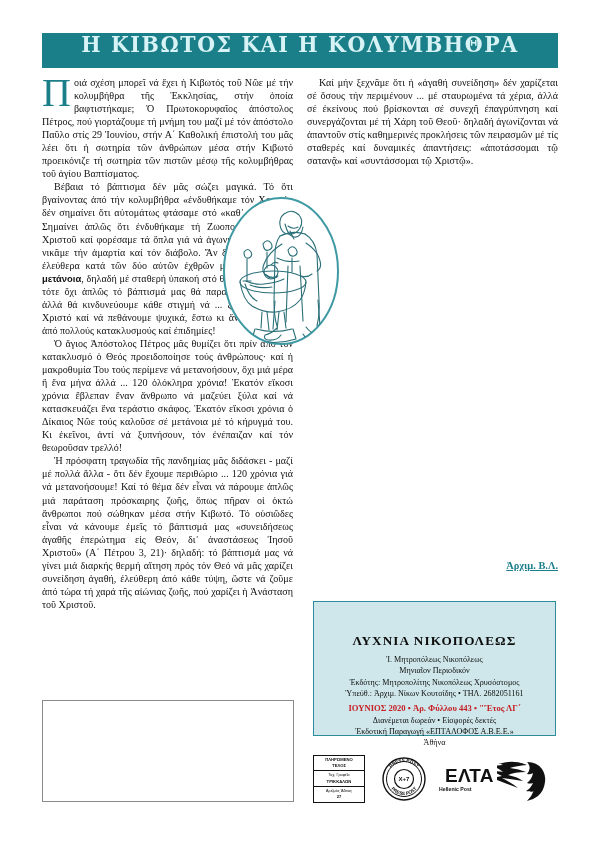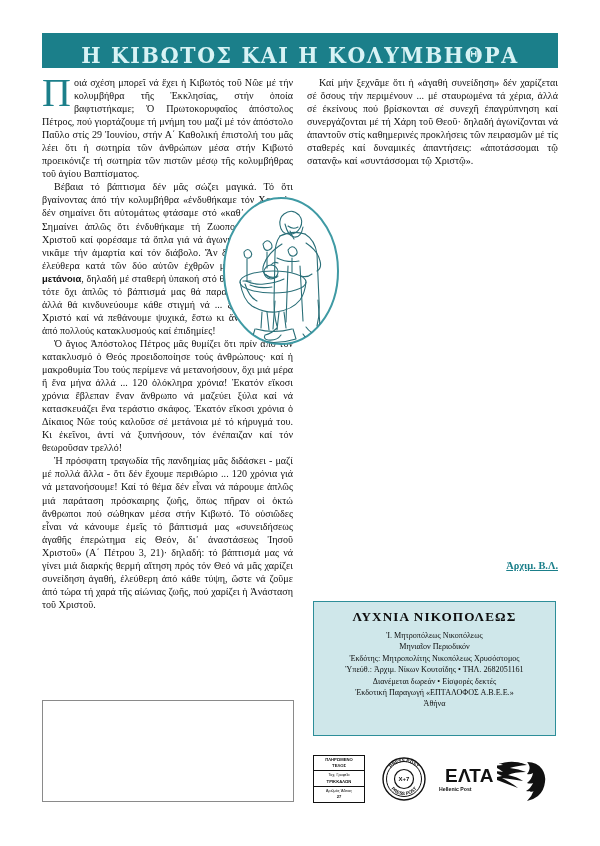--- a/index.html
+++ b/index.html
@@ -26,21 +26,21 @@
 
   
   #title-bar {
     position: absolute;
     left: 42px;
     top: 33px;
     width: 516px;
     height: 35px;
     background: #1b7f8a;
     display: flex;
-    align-items: flex-end;
+    align-items: flex-start;
     justify-content: center;
   }
   #title-text {
     color: #d8f3f5;
     font-family: "DejaVu Serif", "Liberation Serif", serif;
     font-size: 20.5px;
     font-weight: bold;
     letter-spacing: 1.6px;
     white-space: nowrap;
     transform: scaleY(1.05);
@@ -129,20 +129,21 @@
     box-sizing: border-box;
     text-align: center;
     padding-top: 7px;
     color: #0d0d0d;
   }
   #masthead .m-title {
     font-size: 13.2px;
     font-weight: bold;
     letter-spacing: 1.1px;
     margin-bottom: 5px;
+    margin-top: 24px;
   }
   #masthead .m-line {
     font-size: 8.1px;
     line-height: 11.4px;
     font-weight: normal;
   }
   #masthead .m-line.thin {
     font-weight: normal;
   }
   #masthead .m-issue {
@@ -295,20 +296,21 @@
   </div>
 
   <div id="address-box"></div>
 
   <div id="masthead">
     <div class="m-title">ΛΥΧΝΙΑ ΝΙΚΟΠΟΛΕΩΣ</div>
     <div class="m-line thin">Ἱ. Μητροπόλεως Νικοπόλεως</div>
     <div class="m-line thin">Μηνιαῖον Περιοδικόν</div>
     <div class="m-line">Ἐκδότης: Μητροπολίτης Νικοπόλεως Χρυσόστομος</div>
     <div class="m-line">Ὑπεύθ.: Ἀρχιμ. Νίκων Κουτσίδης • ΤΗΛ. 2682051161</div>
+    <div class="m-issue">ΙΟΥΝΙΟΣ 2020 • Ἀρ. Φύλλου 443 • "Ἔτος ΛΓ΄</div>
     <div class="m-line thin">Διανέμεται δωρεάν • Εἰσφορές δεκτές</div>
     <div class="m-line thin">Ἐκδοτική Παραγωγή «ΕΠΤΑΛΟΦΟΣ Α.Β.Ε.Ε.»</div>
     <div class="m-line thin">Ἀθήνα</div>
   </div>
 
   <div id="logos">
 
     <div id="postage-box">
       <div class="pb-row">
         <span class="pb-s">ΠΛΗΡΩΜΕΝΟ</span>

